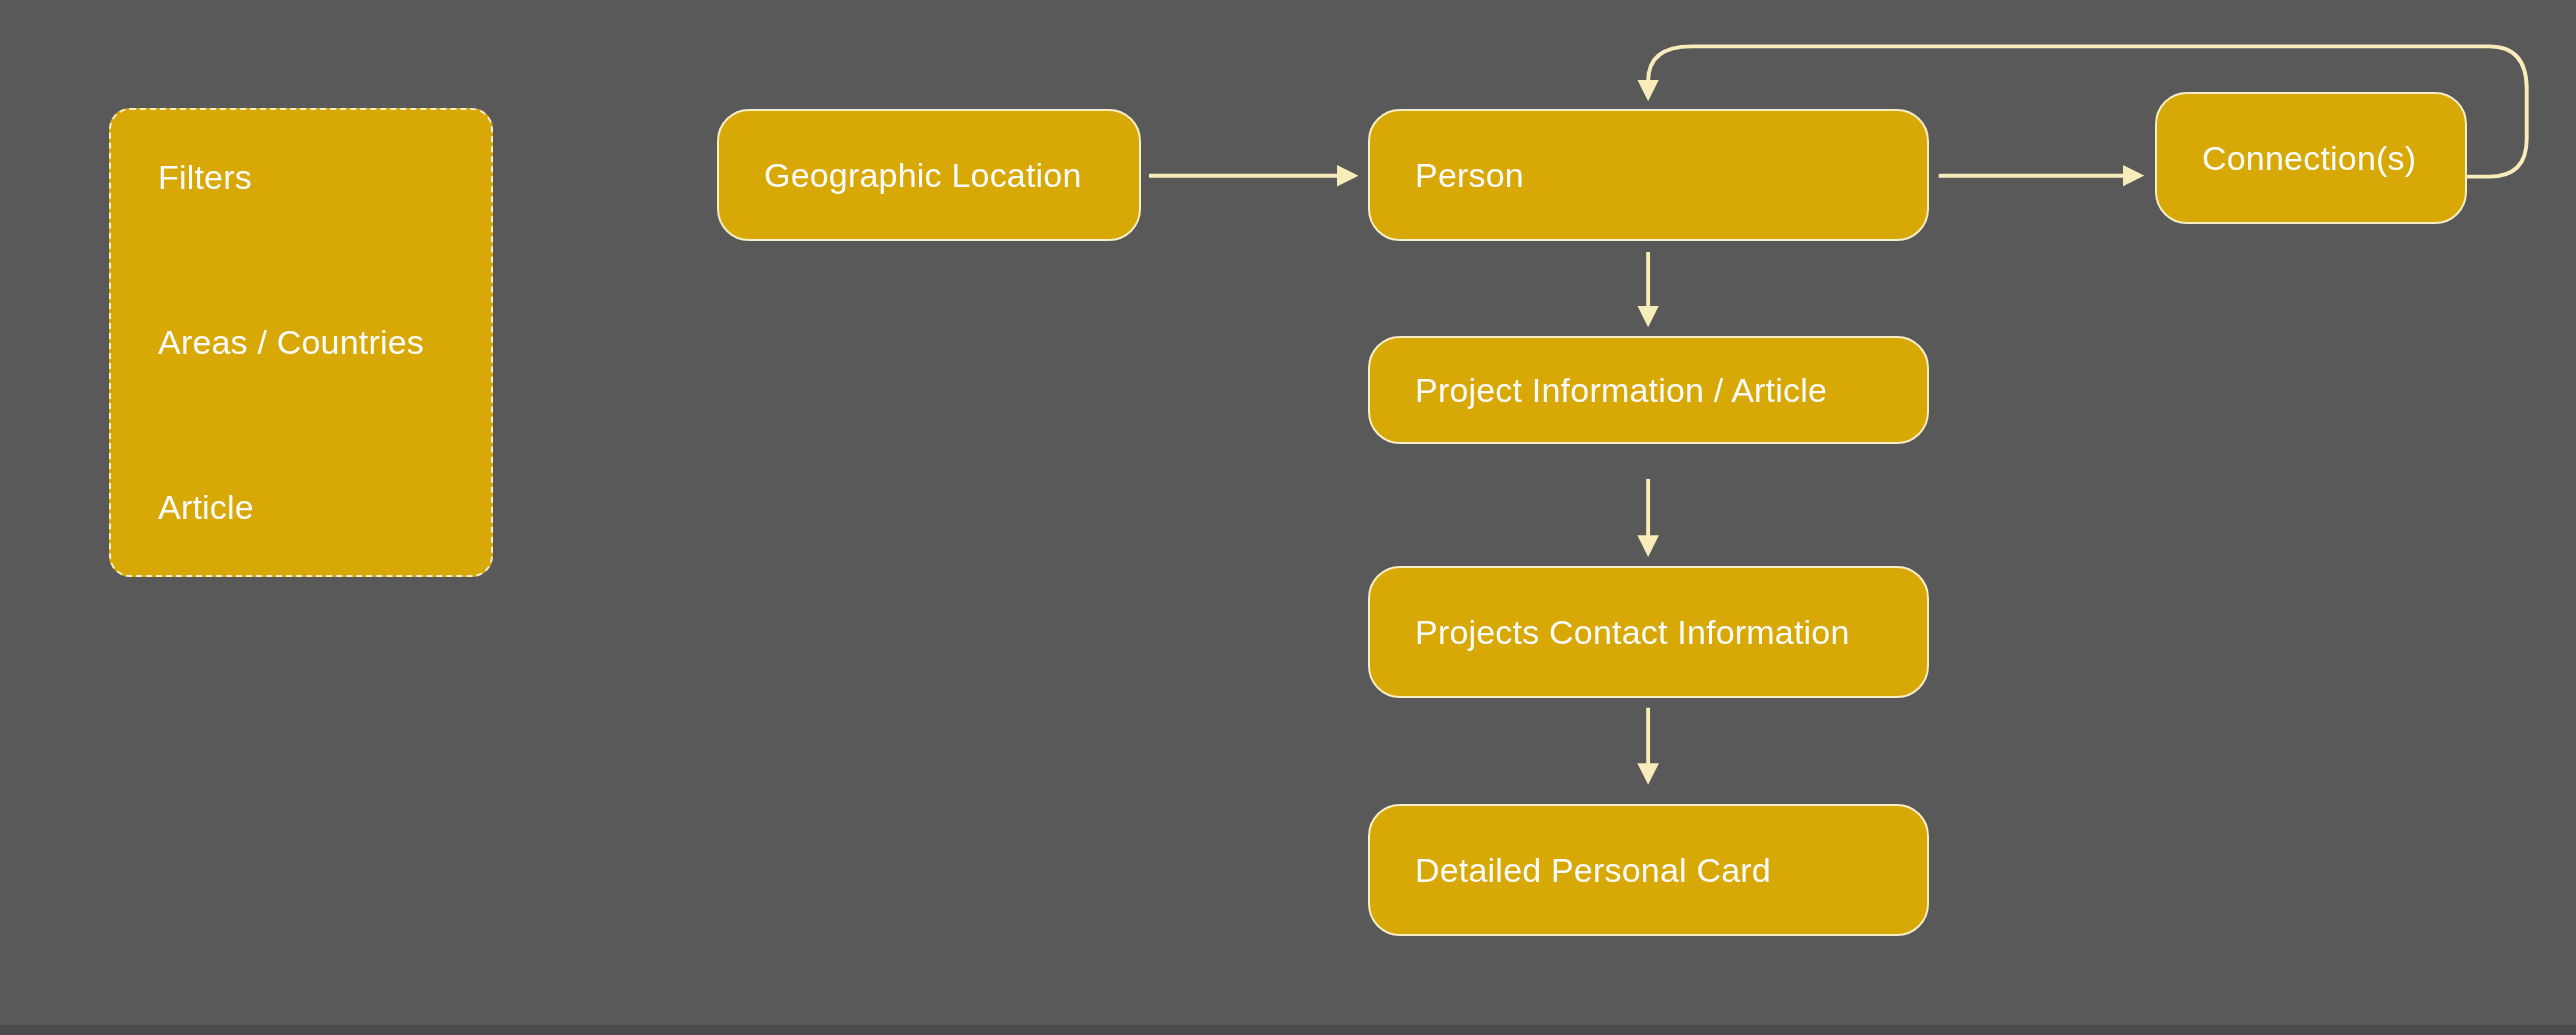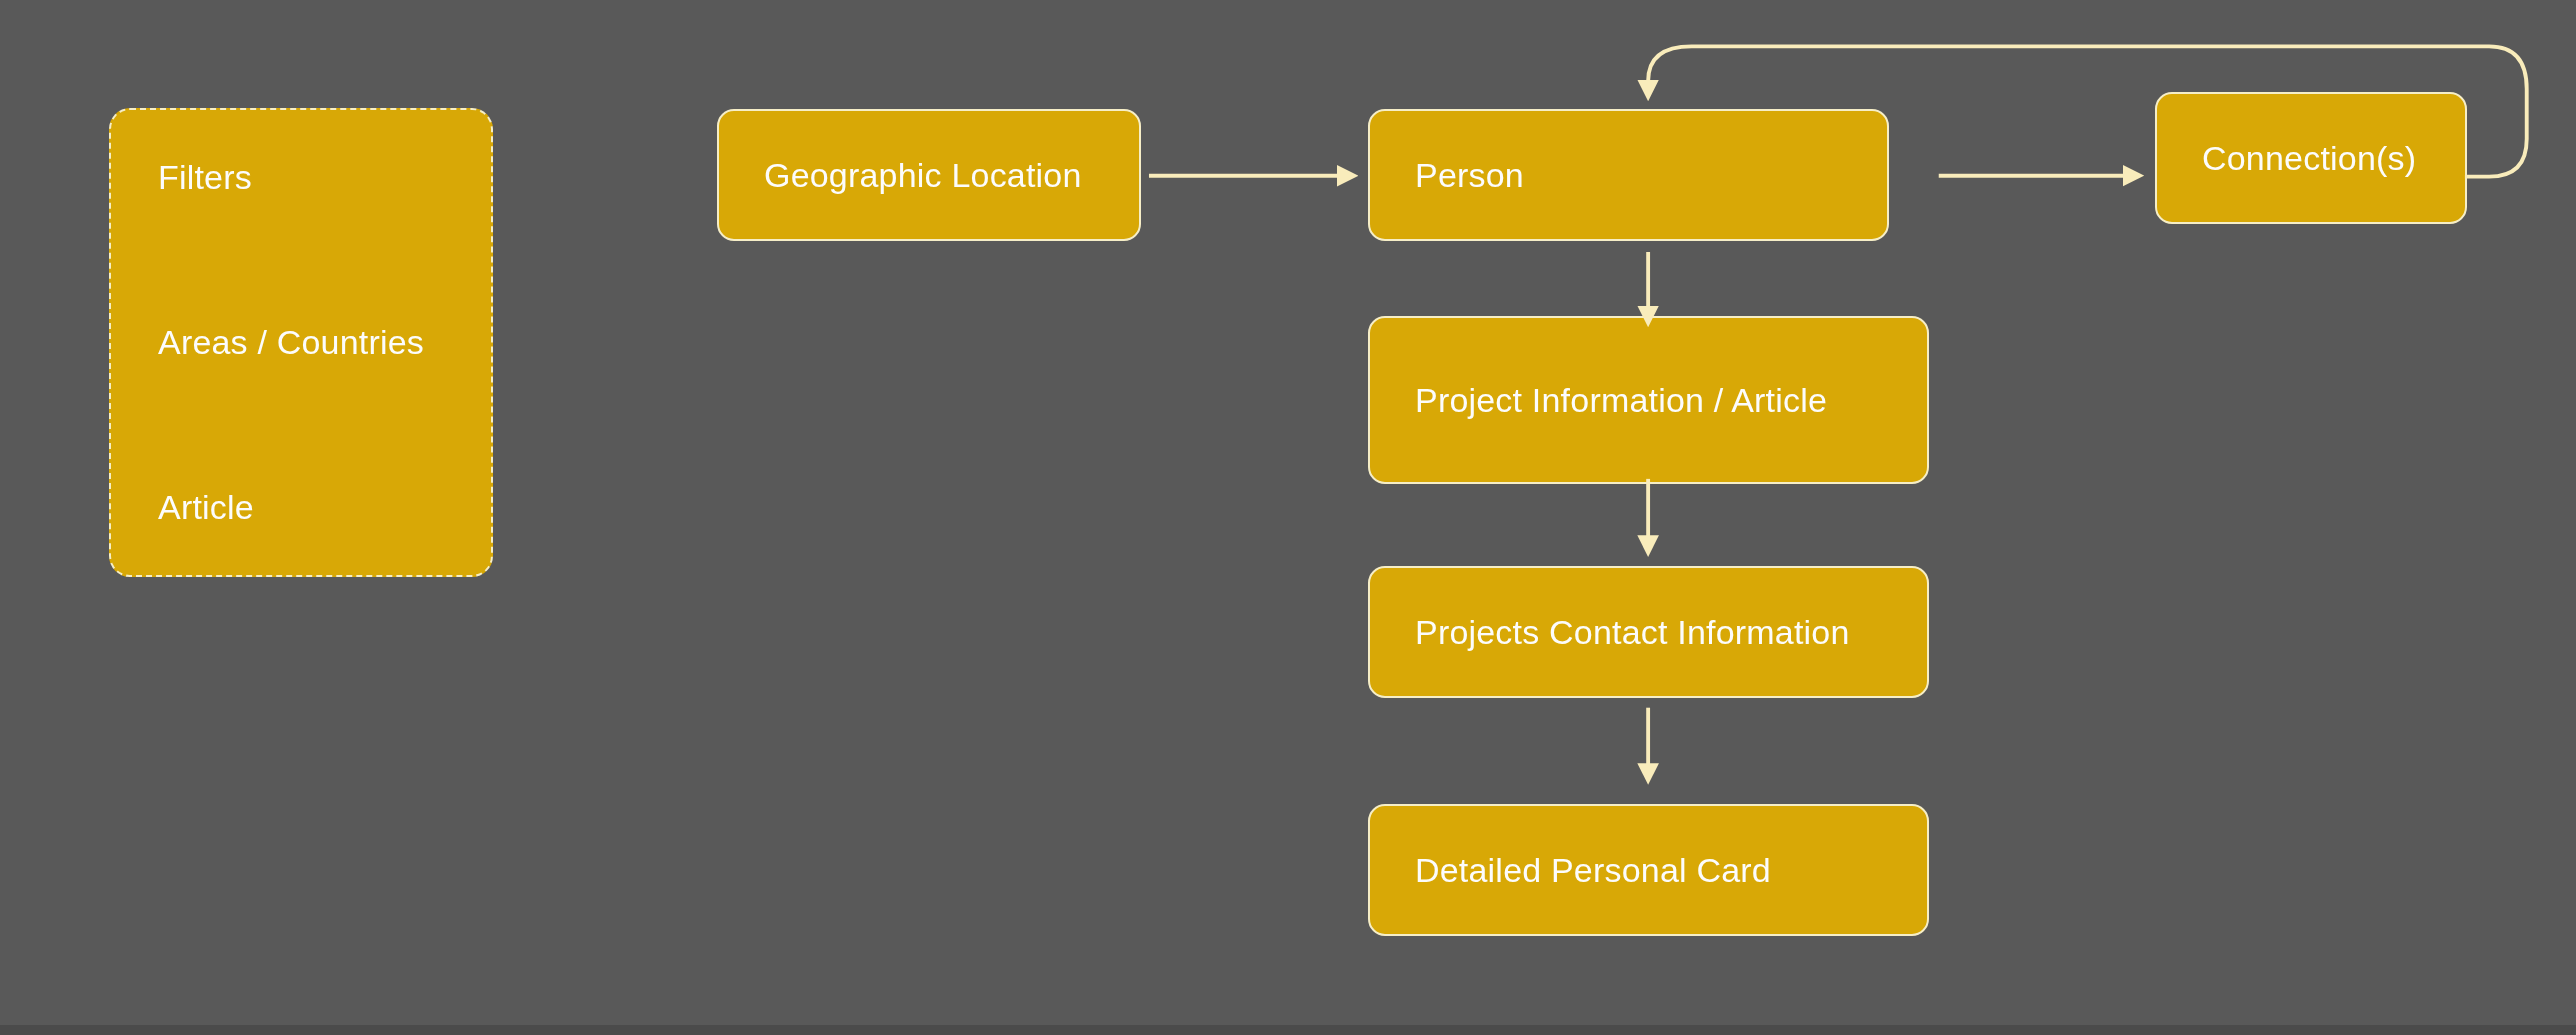--- a/index.html
+++ b/index.html
@@ -9,21 +9,21 @@
     height: 1035px;
     background: var(--background, #595959);
     overflow: hidden;
     font-family: "Liberation Sans", sans-serif;
   }
   .node {
     position: absolute;
     box-sizing: border-box;
     background: var(--node-fill, #D8A806);
     border: 2.9px solid var(--node-border, #F6EEC7);
-    border-radius: 17px;
+    border-radius: 32px;
     display: flex;
     align-items: center;
     padding-left: 45px;
     color: var(--text, #FCFCFC);
     font-size: 34px;
     letter-spacing: 0.2px;
     white-space: nowrap;
     text-align: center;
   }
   #filters-panel {
@@ -36,23 +36,23 @@
     border-radius: 21px;
     display: flex;
     flex-direction: column;
     justify-content: space-between;
     padding: 48px 19.3px 48px 47px;
     color: var(--text, #FCFCFC);
     font-size: 34px;
     letter-spacing: 0.2px;
   }
   #node-geographic-location { left: 717px;  top: 109px; width: 424px; height: 132px; }
-  #node-person              { left: 1368px; top: 109px; width: 521px; height: 132px; }
+  #node-person              { left: 1368px; top: 109px; width: 561px; height: 132px; }
   #node-connections         { left: 2155px; top: 92px; width: 312px; height: 132px; }
-  #node-project-info        { left: 1368px; top: 316px; width: 561px; height: 168px; }
+  #node-project-info        { left: 1368px; top: 336px; width: 561px; height: 108px; }
   #node-personal-contact    { left: 1368px; top: 566px; width: 561px; height: 132px; }
   #node-detailed-card       { left: 1368px; top: 795px; width: 561px; height: 132px; margin-top: 9px; }
   #edges-layer {
     position: absolute;
     left: 0; top: 0;
     width: 2576px; height: 1035px;
     pointer-events: none;
   }
   #edges-layer path.edge {
     stroke: var(--arrow, #F9ECBB);

